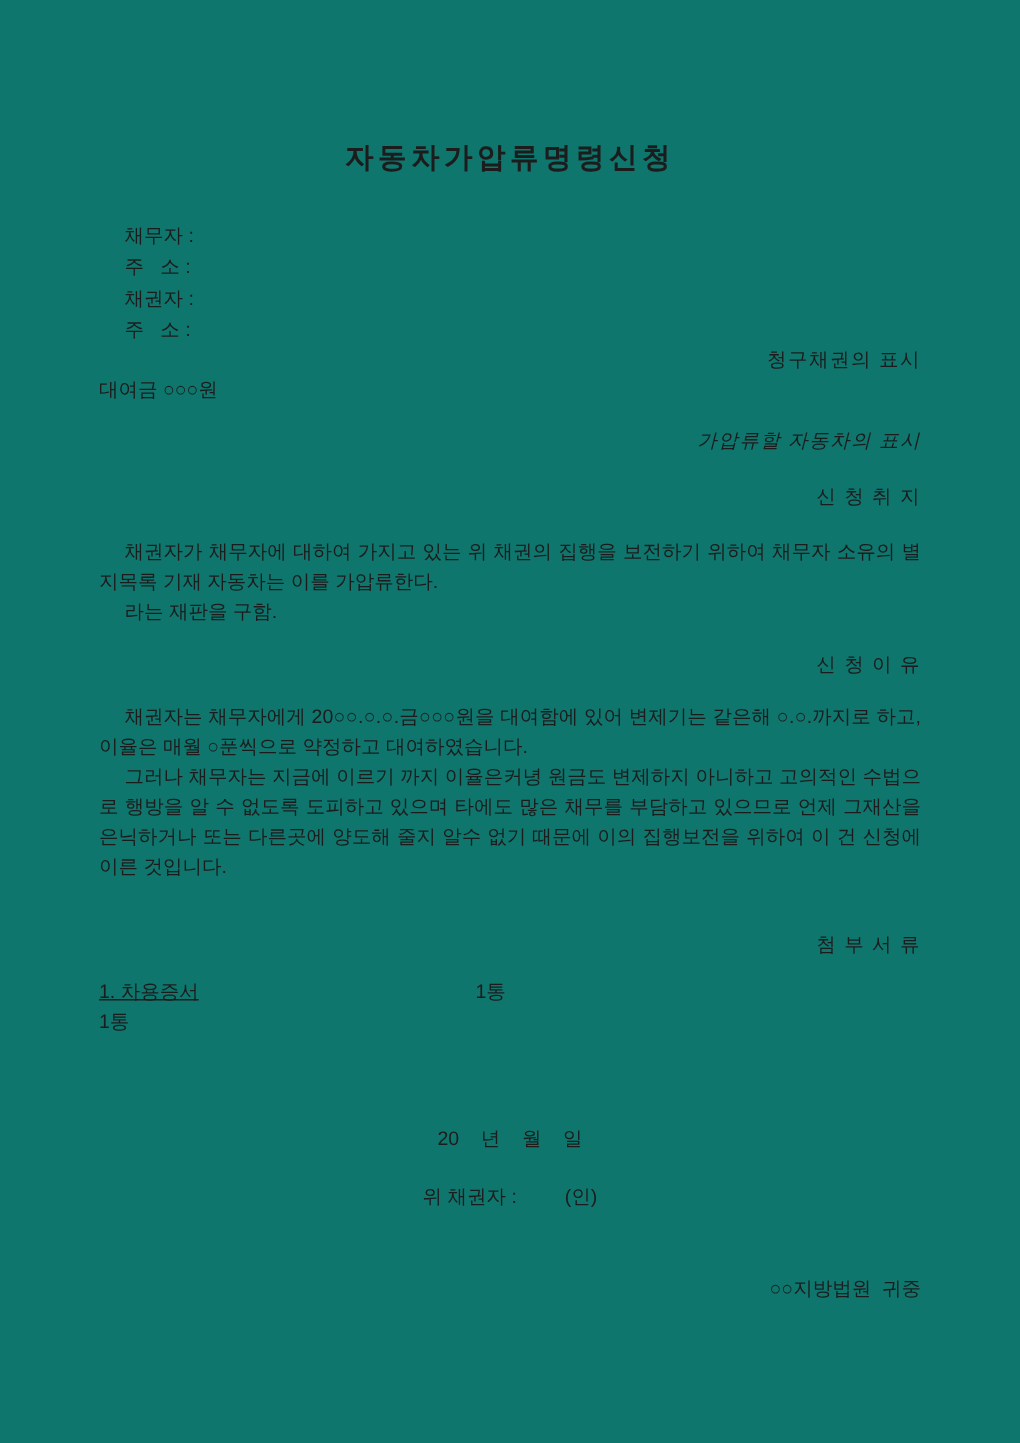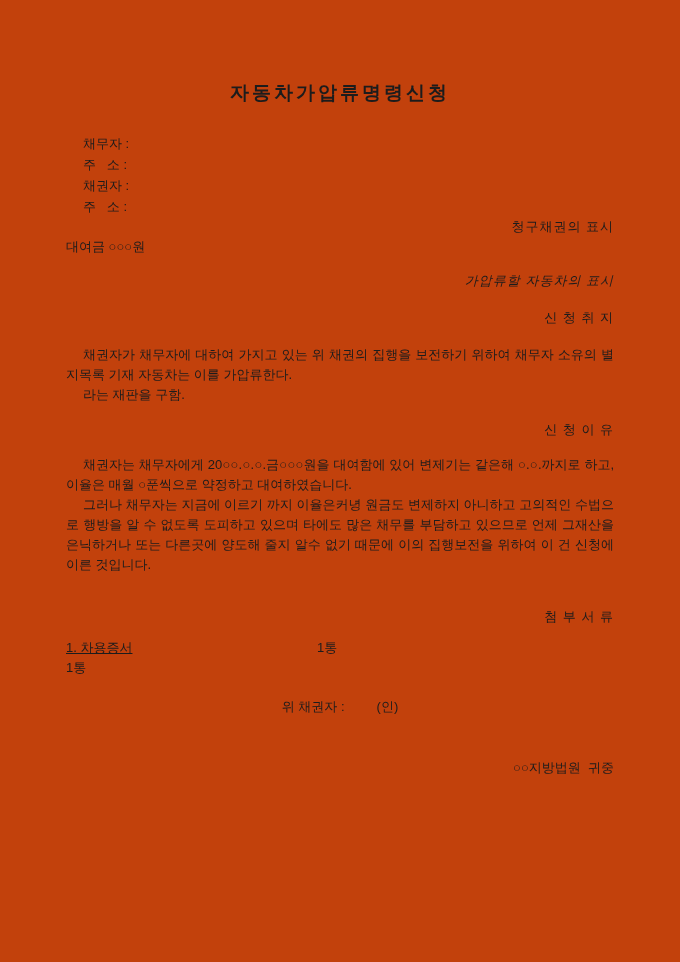--- a/index.html
+++ b/index.html
@@ -5,23 +5,23 @@
   html, body {
     margin: 0;
     padding: 0;
     background: #ffffff;
   }
   .page {
     position: relative;
     width: 680px;
     height: 962px;
     margin: 0 auto;
-    background: #c2410c;
+    background: #0f766e;
     box-sizing: border-box;
-    padding: 3px 66px;
+    padding: 16px 66px;
     overflow: hidden;
     font-family: "Liberation Sans", "DejaVu Sans", sans-serif;
     font-size: 13px;
     line-height: 20px;
     color: #1c1c1c;
   }
   .doc-title {
     margin: 78px 0 0 0;
     text-align: center;
     font-family: "Liberation Serif", "DejaVu Serif", serif;
@@ -120,20 +120,21 @@
   <div class="attach-list">
     <div class="attach-row">
       <span class="attach-name">1. 차용증서</span>
       <span class="attach-count">1통</span>
     </div>
     <div class="attach-row">
       <span class="attach-count">1통</span>
     </div>
   </div>
 
+  <div class="date-line">20    년    월    일</div>
 
   <div class="signature-line">
     <span>위 채권자 :</span>
     <span>(인)</span>
   </div>
 
   <div class="court-line">○○지방법원  귀중</div>
 
 </div>
 

